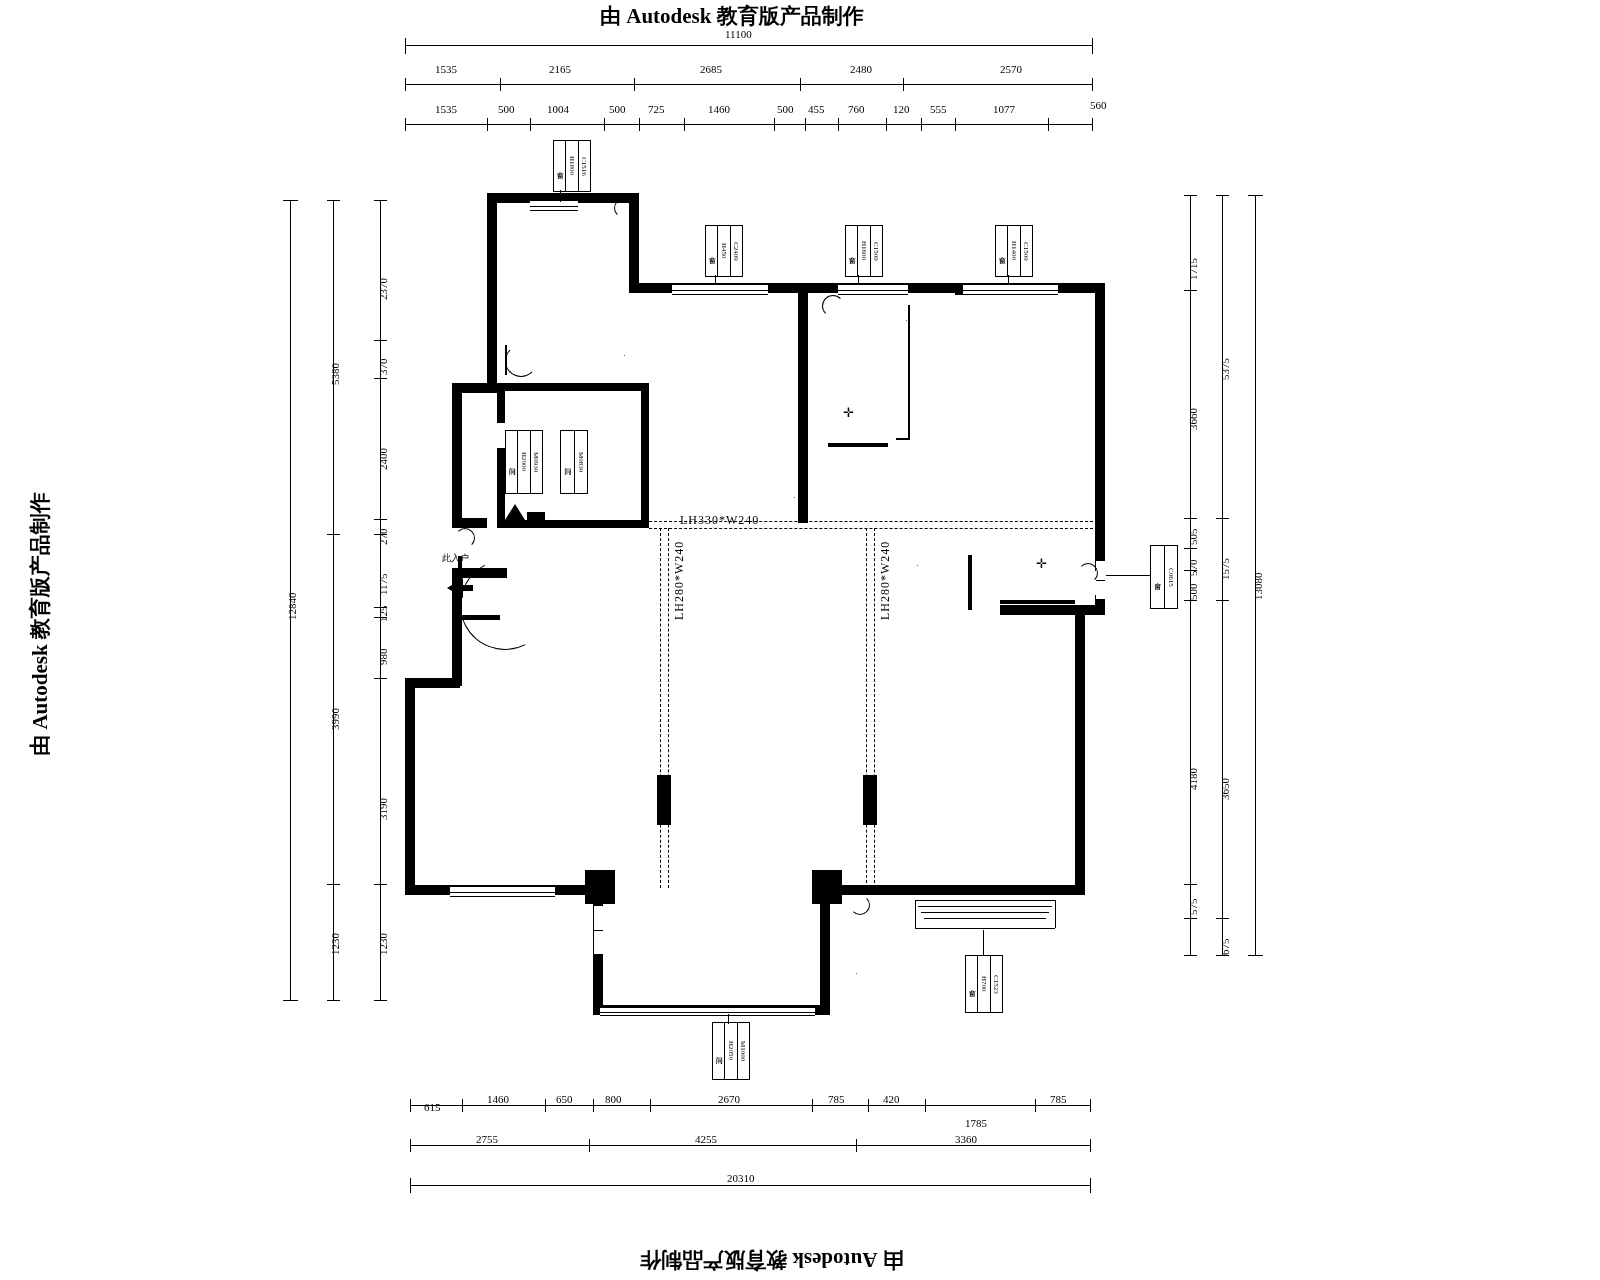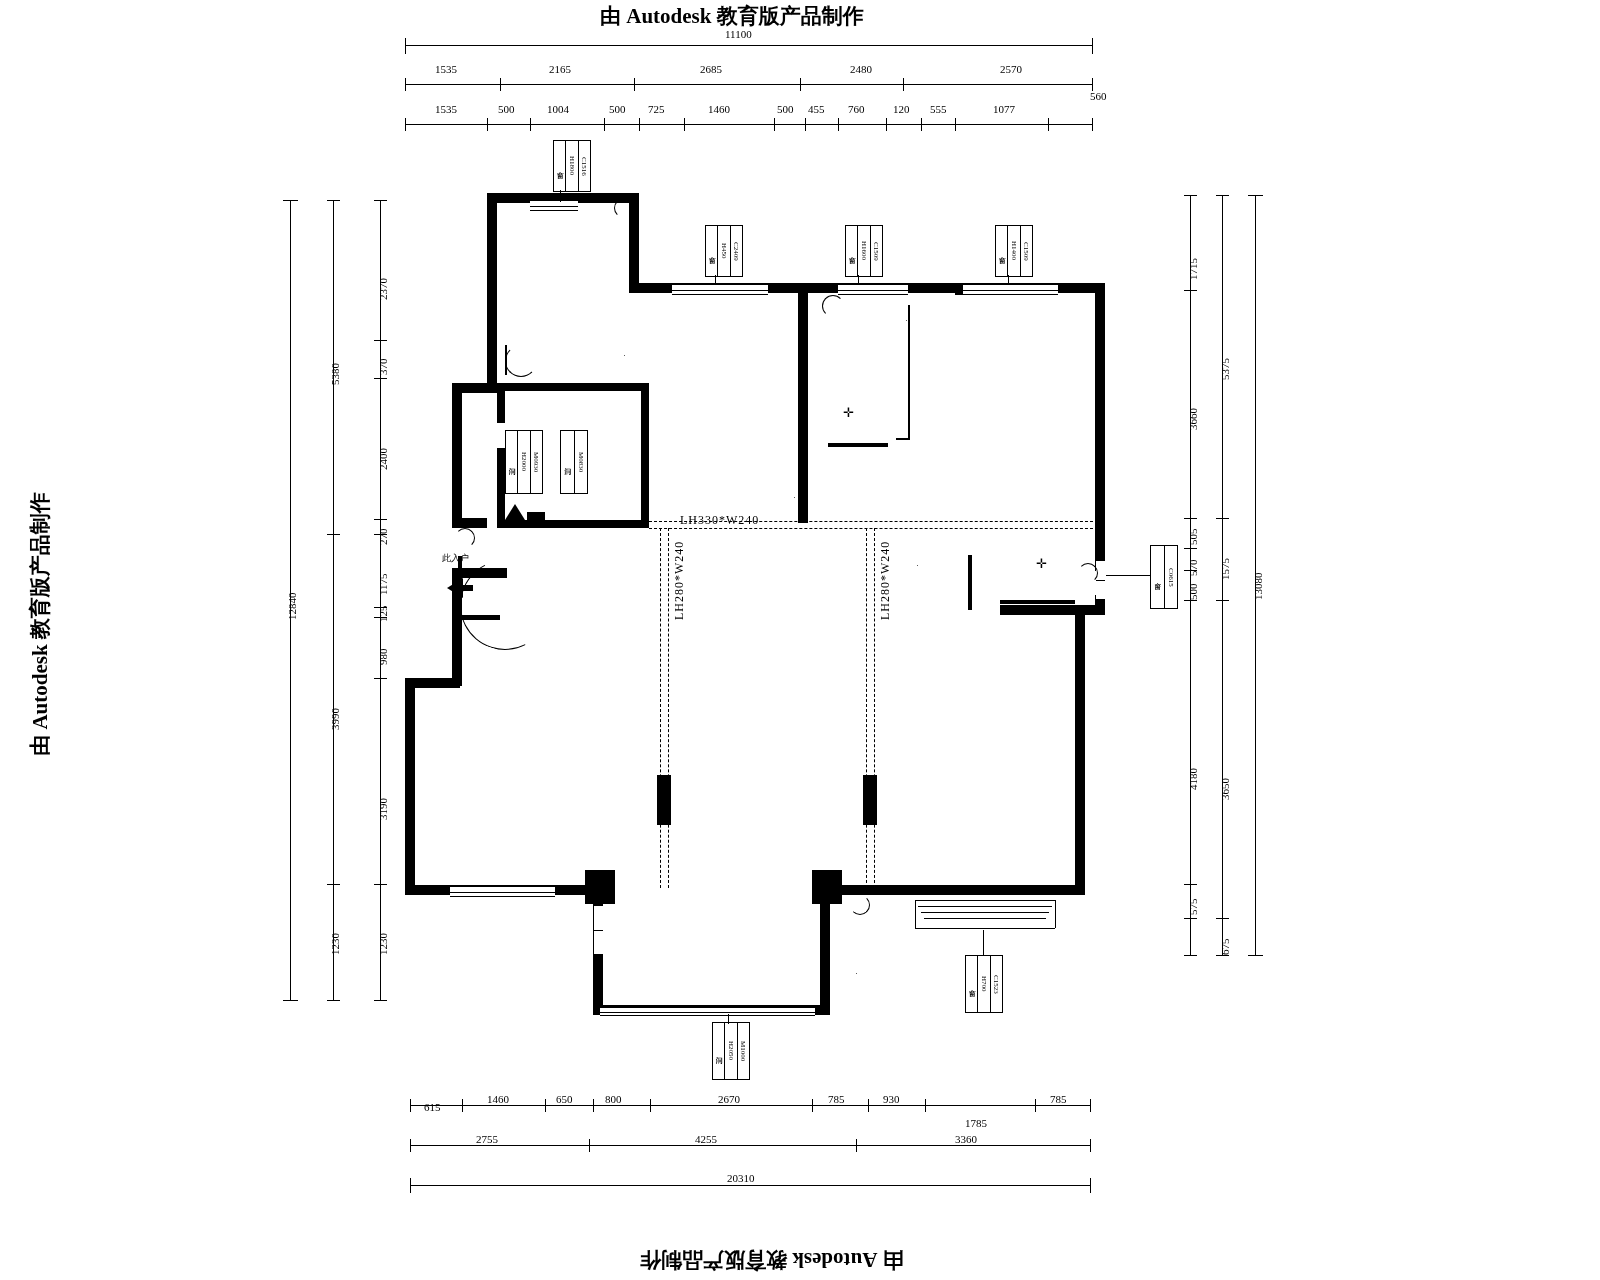--- a/index.html
+++ b/index.html
@@ -76,21 +76,21 @@
   <div class="dim" style="left:547px;top:103px;">1004</div>
   <div class="dim" style="left:609px;top:103px;">500</div>
   <div class="dim" style="left:648px;top:103px;">725</div>
   <div class="dim" style="left:708px;top:103px;">1460</div>
   <div class="dim" style="left:777px;top:103px;">500</div>
   <div class="dim" style="left:808px;top:103px;">455</div>
   <div class="dim" style="left:848px;top:103px;">760</div>
   <div class="dim" style="left:893px;top:103px;">120</div>
   <div class="dim" style="left:930px;top:103px;">555</div>
   <div class="dim" style="left:993px;top:103px;">1077</div>
-  <div class="dim" style="left:1057px;top:90px;padding-left:33px;">560</div>
+  <div class="dim" style="left:1057px;top:99px;padding-left:33px;">560</div>
 </div>
 
 <div>
 
   <div class="ln v" style="left:290px;top:200px;height:800px;"></div>
   <div class="ln h" style="left:283px;top:200px;width:15px;"></div>
   <div class="ln h" style="left:283px;top:1000px;width:15px;"></div>
   <div class="dimv" style="left:286px;top:620px;">12840</div>
 
   <div class="ln v" style="left:333px;top:200px;height:800px;"></div>
@@ -172,21 +172,21 @@
   <div class="ln v" style="left:868px;top:1099px;height:13px;"></div>
   <div class="ln v" style="left:925px;top:1099px;height:13px;"></div>
   <div class="ln v" style="left:1035px;top:1099px;height:13px;"></div>
   <div class="ln v" style="left:1090px;top:1099px;height:13px;"></div>
   <div class="dim" style="left:424px;top:1093px;margin-top:8px;">615</div>
   <div class="dim" style="left:487px;top:1093px;">1460</div>
   <div class="dim" style="left:556px;top:1093px;">650</div>
   <div class="dim" style="left:605px;top:1093px;">800</div>
   <div class="dim" style="left:718px;top:1093px;">2670</div>
   <div class="dim" style="left:828px;top:1093px;">785</div>
-  <div class="dim" style="left:883px;top:1093px;">930</div>
+  <div class="dim" style="left:883px;top:1093px;">420</div>
   <div class="dim" style="left:965px;top:1093px;margin-top:24px;">1785</div>
   <div class="dim" style="left:1050px;top:1093px;">785</div>
 
   <div class="ln h" style="left:410px;top:1145px;width:680px;"></div>
   <div class="ln v" style="left:410px;top:1139px;height:13px;"></div>
   <div class="ln v" style="left:589px;top:1139px;height:13px;"></div>
   <div class="ln v" style="left:856px;top:1139px;height:13px;"></div>
   <div class="ln v" style="left:1090px;top:1139px;height:13px;"></div>
   <div class="dim" style="left:476px;top:1133px;">2755</div>
   <div class="dim" style="left:695px;top:1133px;">4255</div>

